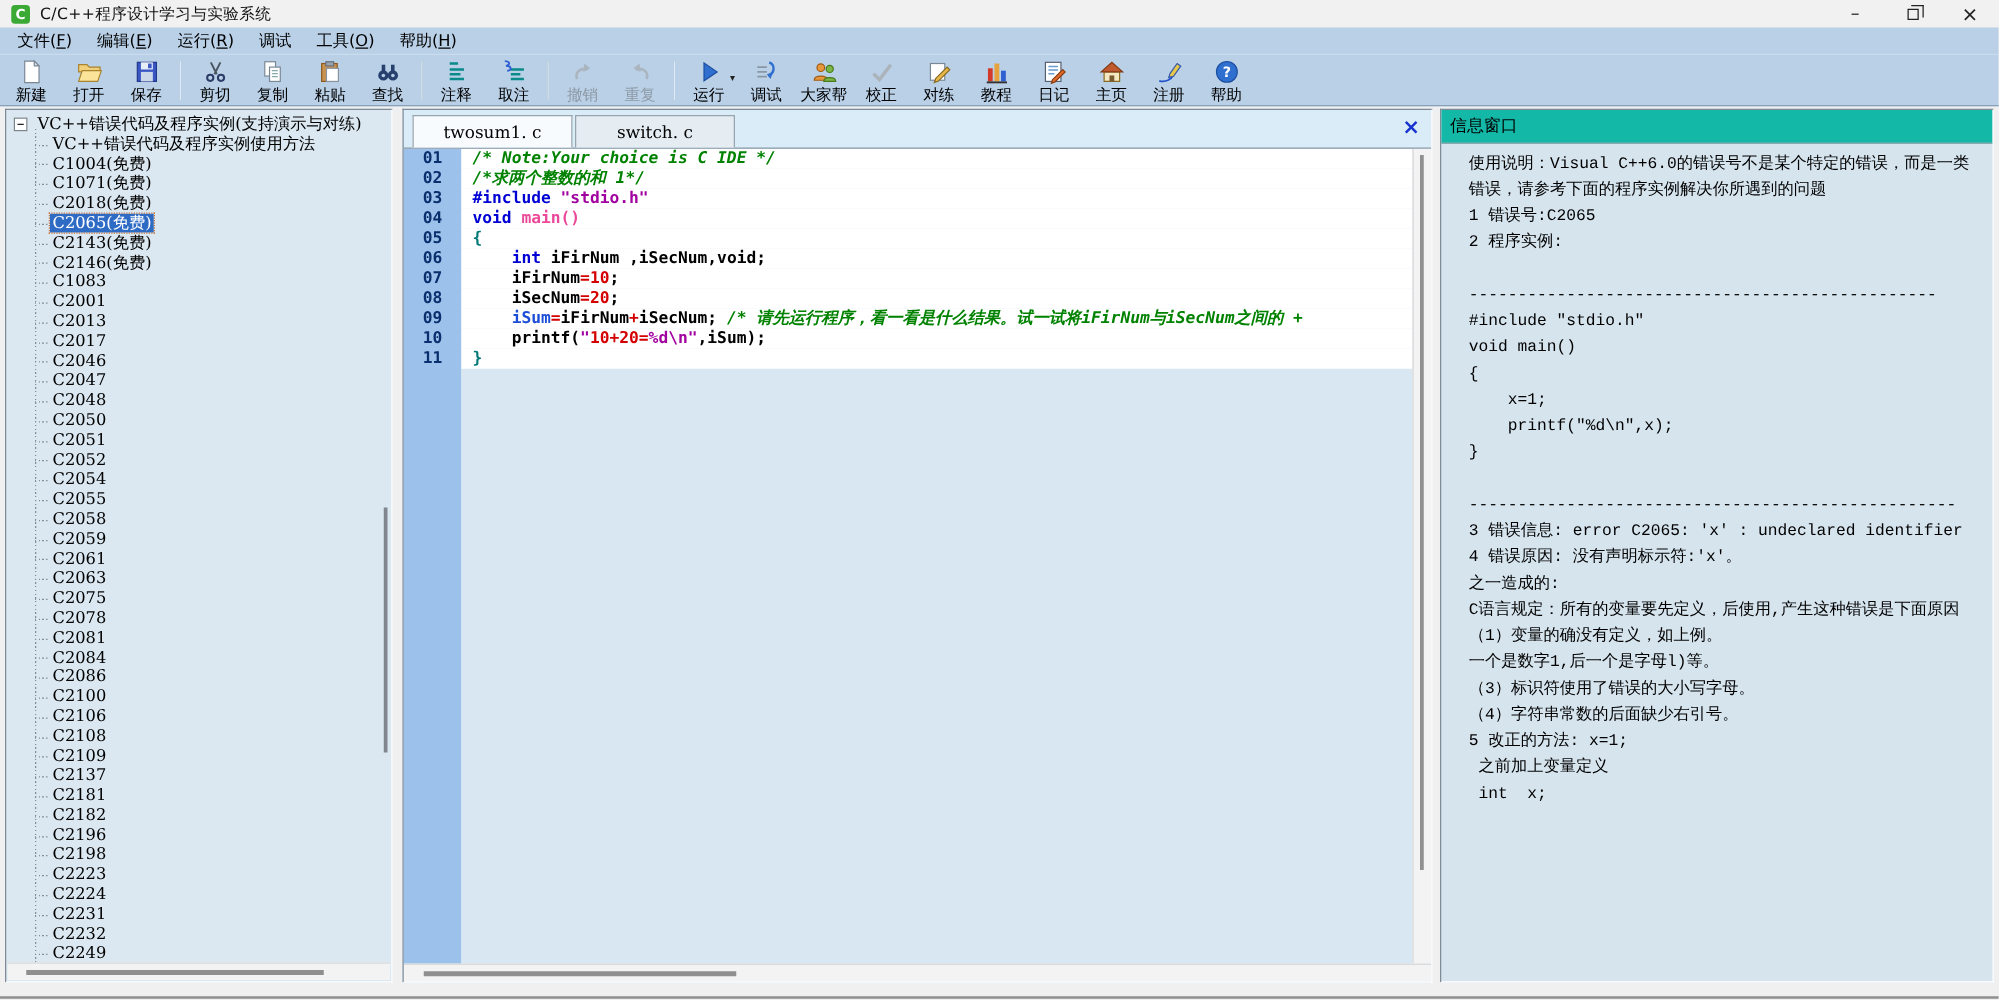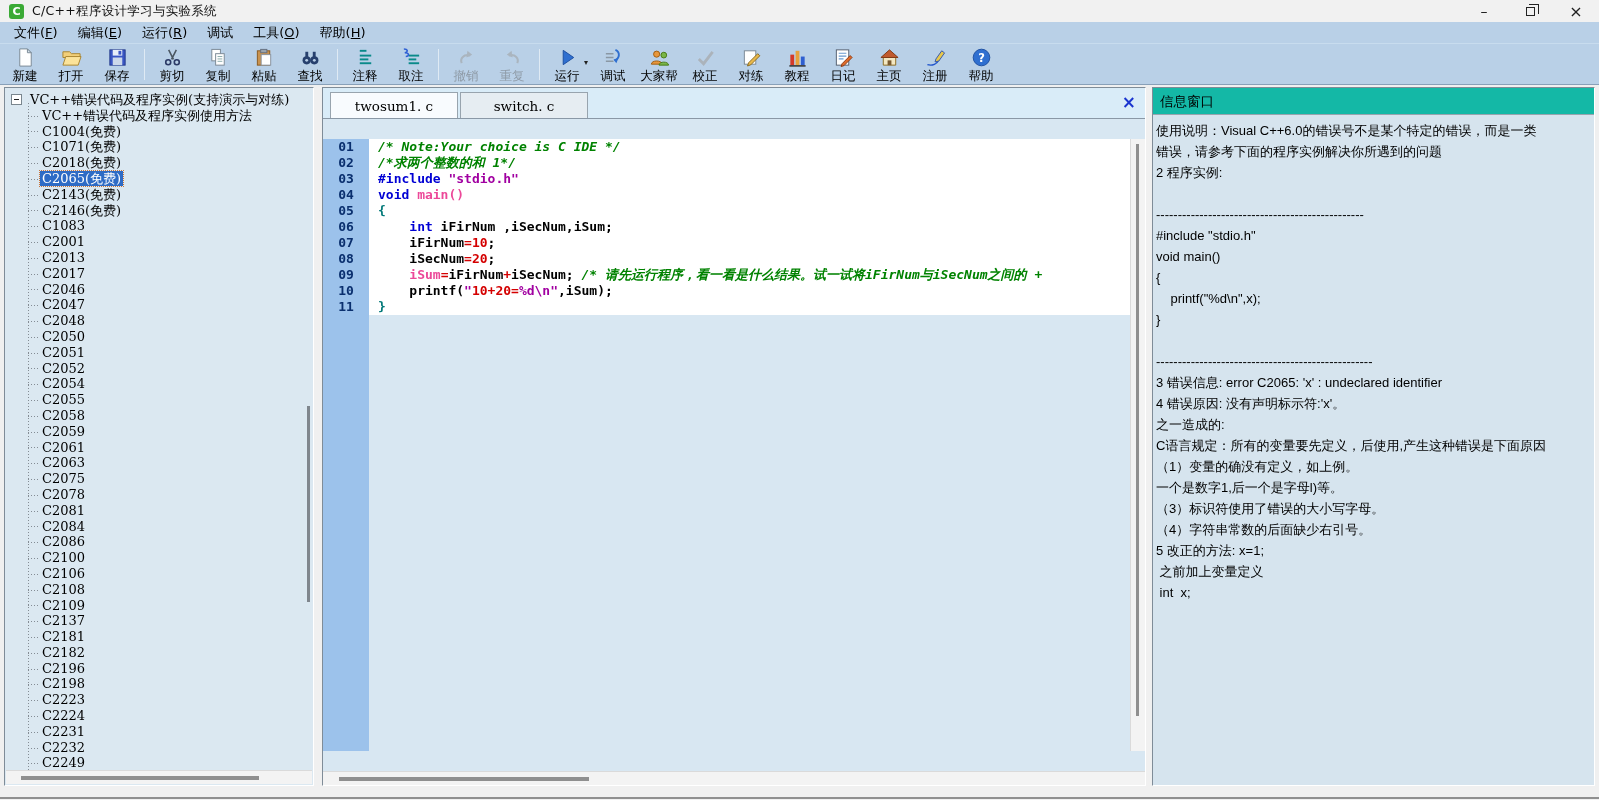--- a/index.html
+++ b/index.html
@@ -48,42 +48,42 @@
   .tree-row { height:15.8px; line-height:15.8px; padding-left:34px; position:relative; white-space:nowrap; }
   .tree-row::before { content:""; position:absolute; left:22px; top:50%; width:10px; height:1px;
                       background:repeating-linear-gradient(to right,#848c94 0 1px,transparent 1px 3px); }
   .tree-label { padding:0 2px; }
   .tree-label.selected { color:#fff; outline:1px dotted #c8743a; }
   .tree-hscroll { position:absolute; left:1px; right:1px; bottom:1px; height:14px; background:#f3f3f3; border-top:1px solid #dadada; }
   .tree-hscroll .thumb { position:absolute; left:15px; top:5px; width:238px; height:4px; background:#8f8f8f; }
   .tree-vscroll-thumb { position:absolute; right:3px; top:318px; width:3px; height:196px; background:#7f868d; }
 
   
-  .editor-panel { width:824px; margin-left:8px; background:#d8e7f2; display:flex; flex-direction:column; overflow:hidden;gap:20px; }
+  .editor-panel { width:824px; margin-left:8px; background:#d8e7f2; display:flex; flex-direction:column; overflow:hidden; }
   .tabbar { height:31px; background:#d9ecf8; border-bottom:1px solid #8a98a6; display:flex; align-items:flex-end; padding-left:7px; position:relative; flex:0 0 auto; }
   .tab { width:128px; height:26px; margin-right:2px; display:flex; align-items:center; justify-content:center;
          font-family:"DejaVu Serif", serif; font-size:13.5px; background:#e6edf2; border:1px solid #98a4ae; border-bottom:none; }
   .tab.active { background:#f8fbfe; }
   .close-x { position:absolute; right:9px; top:6px; color:#1a35cf; font-weight:bold; font-size:17px; line-height:17px; }
   .editor-body { flex:1; display:flex; overflow:hidden; }
   .gutter { width:46px; background:#9cc2eb; flex:0 0 auto; }
   .gutter-num { height:16px; line-height:16px; text-align:center; font-family:"DejaVu Sans Mono", monospace; font-weight:bold; font-size:13px; color:#0a2f6e; }
   .code-area { flex:1; background:#d8e7f2; overflow:hidden; }
   .code-row { height:16px; line-height:16px; background:#fff; white-space:pre; padding-left:9px;
               font-family:"DejaVu Sans Mono", monospace; font-weight:bold; font-size:13px; }
   .tok-comment { font-style:italic; }
   .editor-vscroll { width:15px; flex:0 0 auto; background:#f3f3f3; border-left:1px solid #dadada; position:relative; }
   .editor-vscroll .thumb { position:absolute; top:5px; left:5px; width:3px; height:572px; background:#8f8f8f; }
   .editor-hscroll { height:14px; flex:0 0 auto; background:#f3f3f3; border-top:1px solid #dadada; position:relative; }
   .editor-hscroll .thumb { position:absolute; left:16px; top:5px; width:250px; height:4px; background:#8f8f8f; }
 
   
   .info-panel { flex:1; margin-left:6px; background:#d6e4ee; display:flex; flex-direction:column; overflow:hidden; }
   .info-header { height:27px; line-height:26px; background:#14b8a6; border-bottom:1px solid #98a4ae; padding-left:7px; font-size:13.5px; color:#000; flex:0 0 auto; }
-  .info-body { flex:1; padding:5px 3px; font-family:Liberation Sans, sans-serif; font-size:13px; line-height:21px; color:#000; overflow:hidden; }
+  .info-body { flex:1; padding:5px 22px; font-family:Liberation Mono, monospace; font-size:13px; line-height:21px; color:#000; overflow:hidden; }
   .info-line { white-space:pre; height:21px; }
 
   .window-bottom-edge { position:absolute; left:0; right:0; bottom:1px; height:2px; background:#8f8f8f; }
 </style>
 </head>
 <body>
 
 <div class="titlebar">
   <span class="app-icon">C</span>
   <span class="title">C/C++程序设计学习与实验系统</span>
@@ -399,47 +399,49 @@
           <div class="gutter-num">09</div>
           <div class="gutter-num">10</div>
           <div class="gutter-num">11</div>
         </div>
       <div class="code-area">
           <div class="code-row"><span class="tok-comment" style="color: rgb(0, 130, 0);">/* Note:Your choice is C IDE */</span></div>
           <div class="code-row"><span class="tok-comment" style="color: rgb(0, 130, 0);">/*求两个整数的和 1*/</span></div>
           <div class="code-row"><span style="color: rgb(0, 0, 212);">#include</span><span style="color: rgb(0, 0, 0);"> </span><span style="color: rgb(161, 0, 161);">"stdio.h"</span></div>
           <div class="code-row"><span style="color: rgb(0, 0, 212);">void</span><span style="color: #ec4899;"> main()</span></div>
           <div class="code-row"><span style="color: rgb(0, 120, 120);">{</span></div>
-          <div class="code-row"><span style="color: rgb(0, 0, 0);">    </span><span style="color: rgb(0, 0, 212);">int</span><span style="color: rgb(0, 0, 0);"> iFirNum ,iSecNum,iSum;</span></div>
+          <div class="code-row"><span style="color: rgb(0, 0, 0);">    </span><span style="color: rgb(0, 0, 212);">int</span><span style="color: rgb(0, 0, 0);"> iFirNum ,iSecNum,void;</span></div>
           <div class="code-row"><span style="color: rgb(0, 0, 0);">    iFirNum</span><span style="color: rgb(212, 0, 0);">=</span><span style="color: rgb(212, 0, 0);">10</span><span style="color: rgb(0, 0, 0);">;</span></div>
           <div class="code-row"><span style="color: rgb(0, 0, 0);">    iSecNum</span><span style="color: rgb(212, 0, 0);">=</span><span style="color: rgb(212, 0, 0);">20</span><span style="color: rgb(0, 0, 0);">;</span></div>
-          <div class="code-row"><span style="color: #ec4899;">    iSum</span><span style="color: rgb(212, 0, 0);">=</span><span style="color: rgb(0, 0, 0);">iFirNum</span><span style="color: rgb(212, 0, 0);">+</span><span style="color: rgb(0, 0, 0);">iSecNum; </span><span class="tok-comment" style="color: rgb(0, 130, 0);">/* 请先运行程序，看一看是什么结果。试一试将iFirNum与iSecNum之间的 +</span></div>
+          <div class="code-row"><span style="color: #1d4ed8;">    iSum</span><span style="color: rgb(212, 0, 0);">=</span><span style="color: rgb(0, 0, 0);">iFirNum</span><span style="color: rgb(212, 0, 0);">+</span><span style="color: rgb(0, 0, 0);">iSecNum; </span><span class="tok-comment" style="color: rgb(0, 130, 0);">/* 请先运行程序，看一看是什么结果。试一试将iFirNum与iSecNum之间的 +</span></div>
           <div class="code-row"><span style="color: rgb(0, 0, 0);">    printf(</span><span style="color: rgb(161, 0, 161);">"</span><span style="color: rgb(212, 0, 0);">10</span><span style="color: rgb(212, 0, 0);">+</span><span style="color: rgb(212, 0, 0);">20</span><span style="color: rgb(212, 0, 0);">=</span><span style="color: rgb(161, 0, 161);">%d\n"</span><span style="color: rgb(0, 0, 0);">,iSum);</span></div>
           <div class="code-row"><span style="color: rgb(0, 120, 120);">}</span></div>
         </div>
       <div class="editor-vscroll">
         <div class="thumb"></div>
       </div>
     </div>
     <div class="editor-hscroll">
       <div class="thumb"></div>
     </div>
   </div>
 
   <div class="info-panel panel">
     <div class="info-header">信息窗口</div>
     <div class="info-body">
         <div class="info-line">使用说明：Visual C++6.0的错误号不是某个特定的错误，而是一类</div>
         <div class="info-line">错误，请参考下面的程序实例解决你所遇到的问题</div>
+        <div class="info-line">1 错误号:C2065</div>
         <div class="info-line">2 程序实例:</div>
         <div class="info-line"> </div>
         <div class="info-line">------------------------------------------------</div>
         <div class="info-line">#include "stdio.h"</div>
         <div class="info-line">void main()</div>
         <div class="info-line">{</div>
+        <div class="info-line">    x=1;</div>
         <div class="info-line">    printf("%d\n",x);</div>
         <div class="info-line">}</div>
         <div class="info-line"> </div>
         <div class="info-line">--------------------------------------------------</div>
         <div class="info-line">3 错误信息: error C2065: 'x' : undeclared identifier</div>
         <div class="info-line">4 错误原因: 没有声明标示符:'x'。</div>
         <div class="info-line">之一造成的:</div>
         <div class="info-line">C语言规定：所有的变量要先定义，后使用,产生这种错误是下面原因</div>
         <div class="info-line">（1）变量的确没有定义，如上例。</div>
         <div class="info-line">一个是数字1,后一个是字母l)等。</div>

